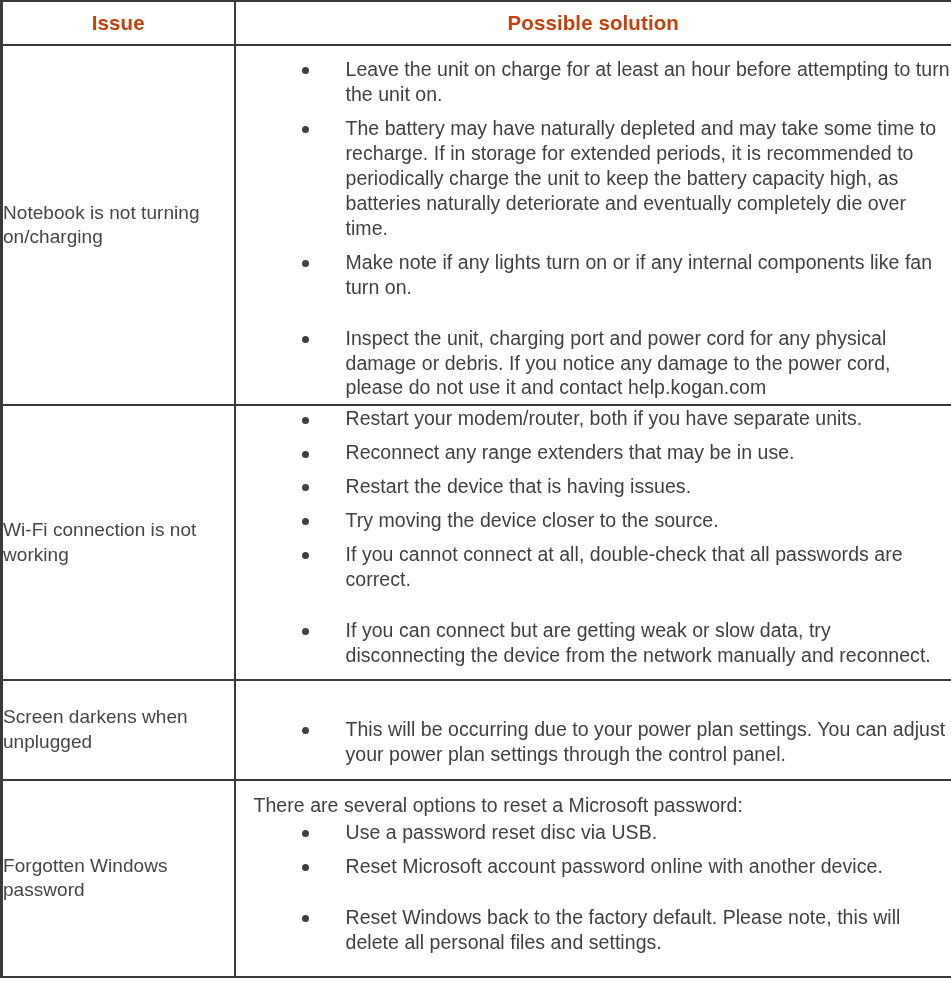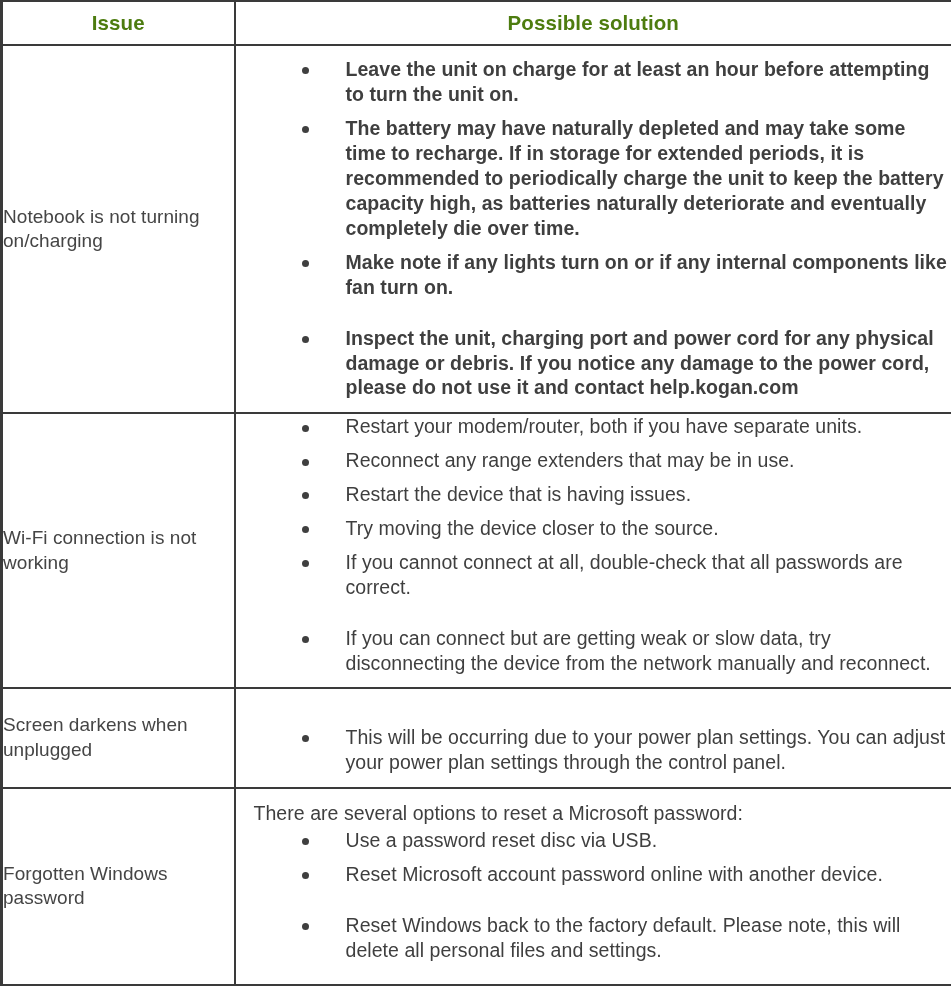--- a/index.html
+++ b/index.html
@@ -34,21 +34,21 @@
 
   col.col-issue    { width: 233px; }
   col.col-solution { width: 718px; }
 
   .hdr-cell {
     height: 42px;
     text-align: center;
     font-weight: bold;
     font-size: 20.5px;
     letter-spacing: 0.1px;
-    color: #4d7c0f;
+    color: #c2410c;
     border-top-width: 3px;
     padding: 0 4px;
   }
 
   .issue-cell {
     padding: 10px 0 10px 20px;
     font-size: 19px;
     line-height: 1.30;
     color: #454545;
     letter-spacing: 0.05px;
@@ -87,21 +87,21 @@
     content: "";
     position: absolute;
     left: 66px;
     top: 0.52em;
     width: 7px;
     height: 7px;
     border-radius: 50%;
     background: #3f3f3f;
   }
 
-  .row-1 .solution-cell { padding-top: 11px; padding-bottom: 12px; font-weight: bold; }
+  .row-1 .solution-cell { padding-top: 11px; padding-bottom: 4px; }
   .row-2 .solution-cell { padding-top: 0; padding-bottom: 11px; }
   .row-3 .solution-cell { padding-top: 10px; padding-bottom: 12px; border-radius: 21px; }
   .row-4 .solution-cell { padding-top: 4px;  padding-bottom: 21px; }
 </style>
 </head>
 <body>
 
 <table class="troubleshoot-table">
   <colgroup>
     <col class="col-issue">

